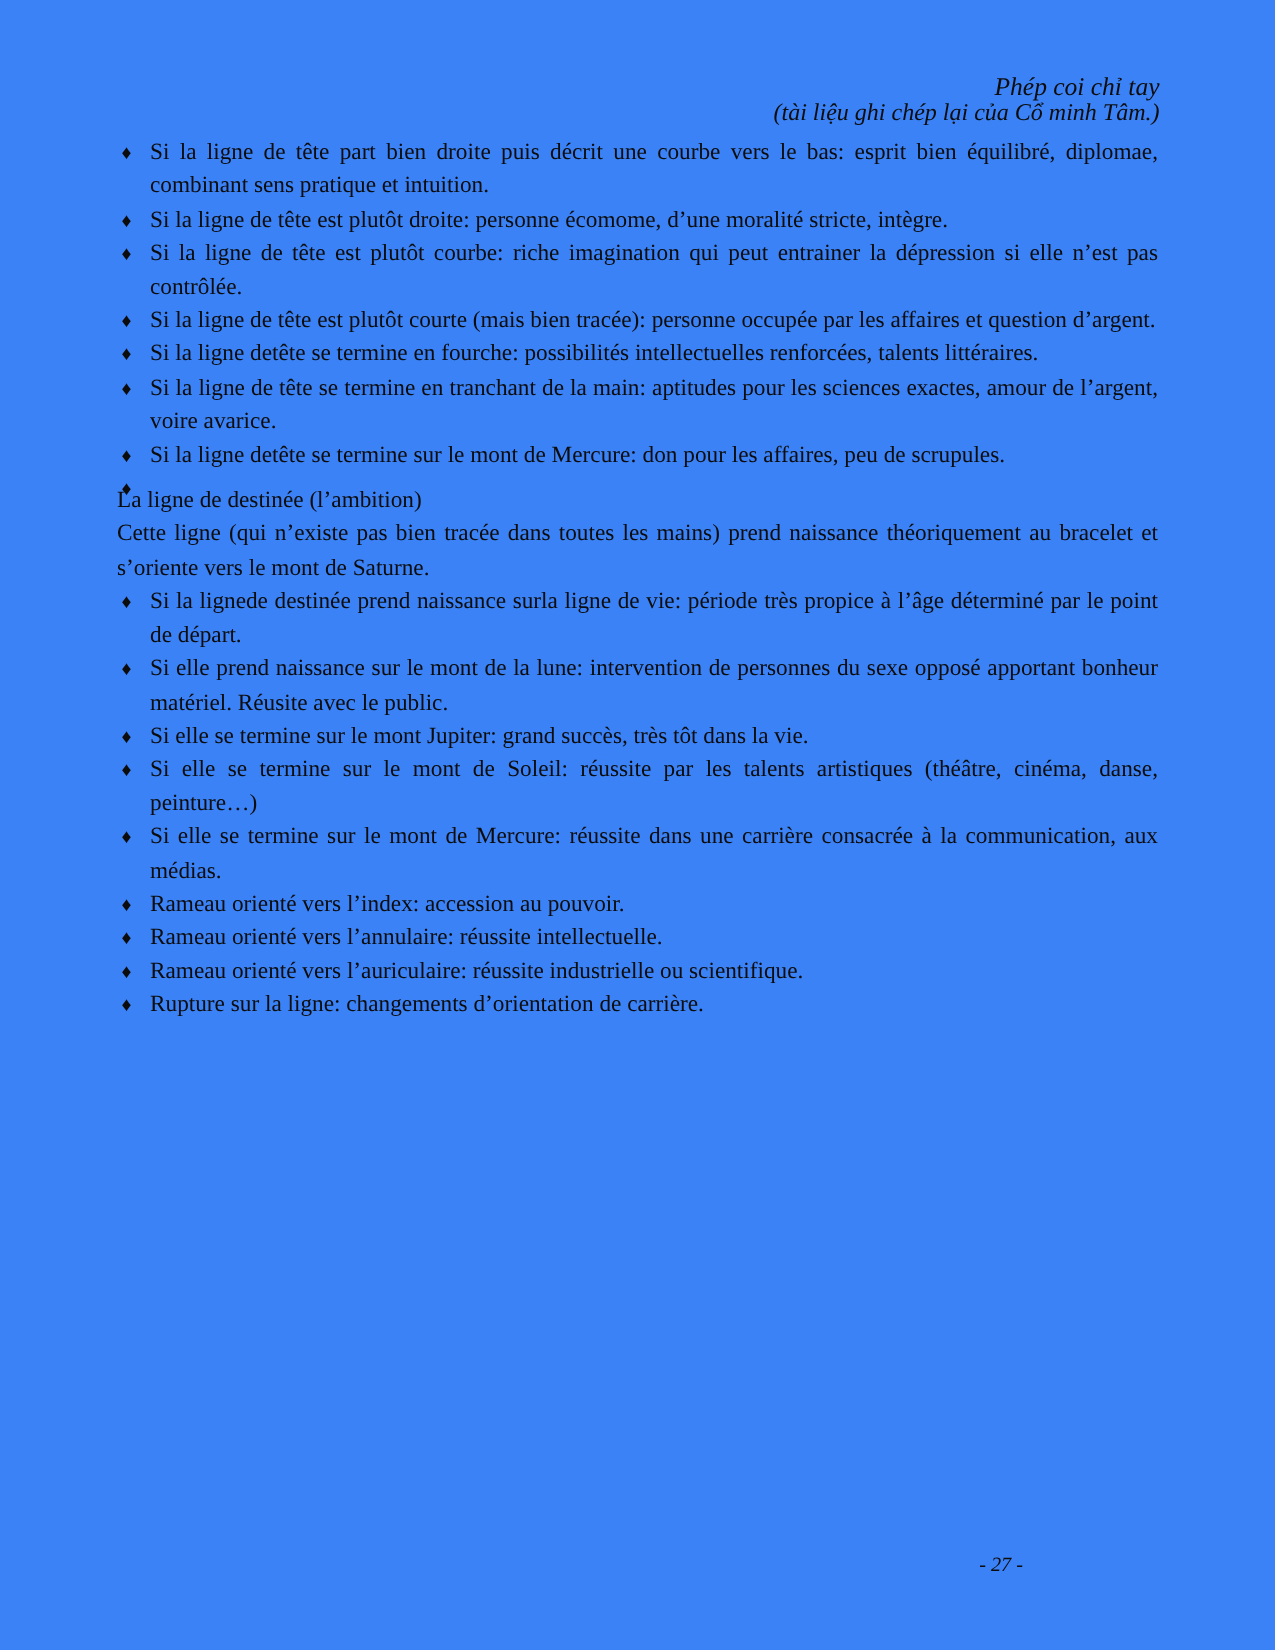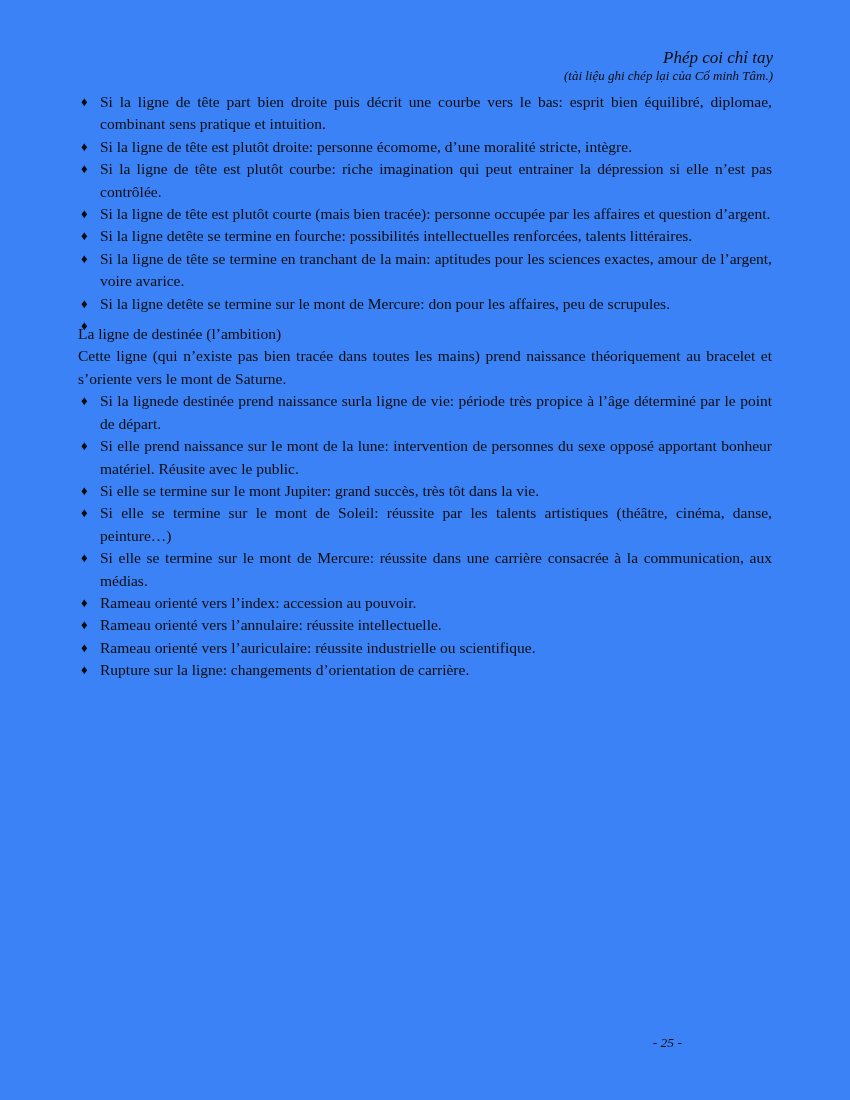--- a/index.html
+++ b/index.html
@@ -19,21 +19,21 @@
     top: 48px;
     right: 77px;
     text-align: right;
     font-style: italic;
   }
   .header-title {
     font-size: 17px;
     line-height: 20px;
   }
   .header-subtitle {
-    font-size: 13px;
+    font-size: 16px;
     line-height: 16px;
   }
   .content {
     position: absolute;
     left: 78px;
     top: 91px;
     width: 694px;
   }
   .bullet-item {
     position: relative;
@@ -164,15 +164,15 @@
         </div>
 
         <div class="bullet-item">
           <span class="bullet">♦</span>
           <span>Rupture sur la ligne: changements d’orientation de carrière.</span>
         </div>
       </div>
 
   </div>
 
-  <div class="footer">- 25 -</div>
+  <div class="footer">- 27 -</div>
 
 </div>
 
 </body></html>

